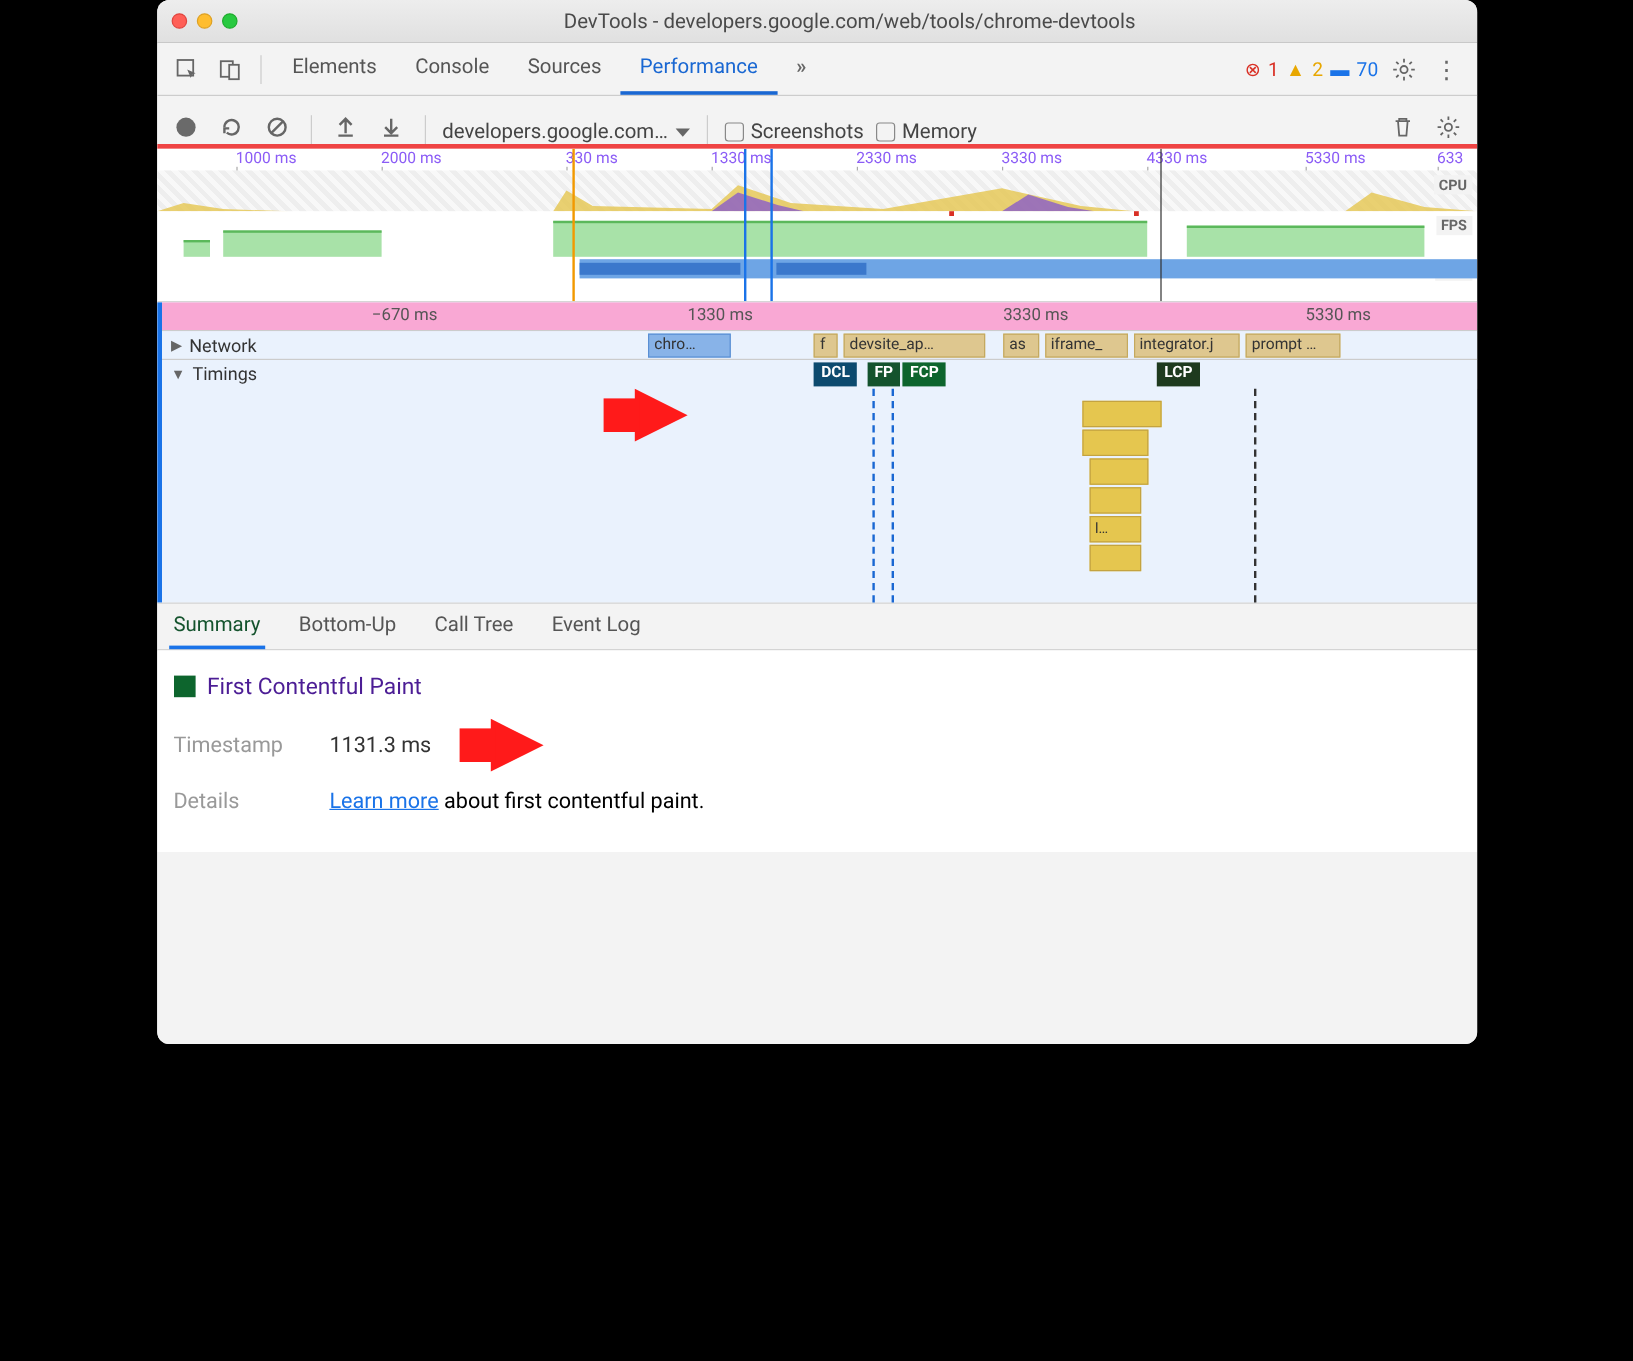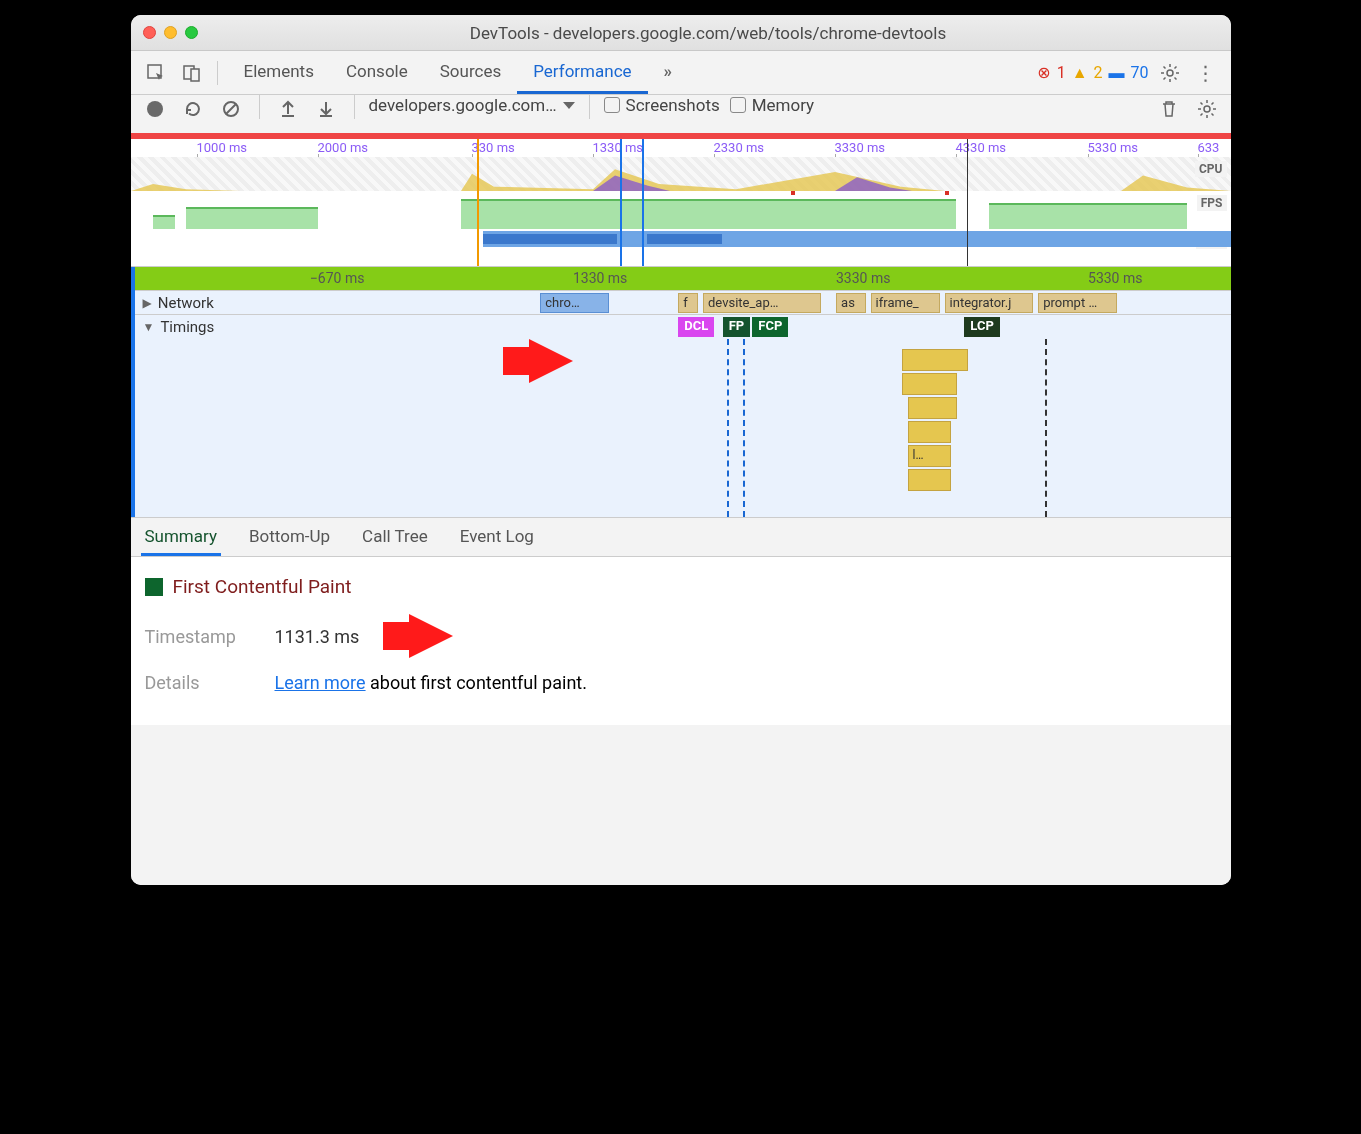--- a/index.html
+++ b/index.html
@@ -1,17 +1,17 @@
 <!DOCTYPE html>
 <html><head>
 <meta charset="utf-8">
 <style>
 * { box-sizing: border-box; margin: 0; padding: 0; }
 body { font-family: -apple-system, BlinkMacSystemFont, "Segoe UI", Roboto, sans-serif; background: #000; display: flex; justify-content: center; align-items: flex-start; padding: 0; }
-.window { width: 1100px; background: #fff; border-radius: 10px; overflow: hidden; box-shadow: 0 20px 60px rgba(0,0,0,0.5); margin: 15px; }
+.window { width: 1100px; background: #fff; border-radius: 10px; overflow: hidden; box-shadow: 0 20px 60px rgba(0,0,0,0.5); margin: 0; }
 
 
 .titlebar { height: 36px; background: linear-gradient(#ededed, #e0e0e0); display: flex; align-items: center; padding: 0 12px; border-bottom: 1px solid #c8c8c8; }
 .traffic { display: flex; gap: 8px; }
 .light { width: 13px; height: 13px; border-radius: 50%; }
 .light.red { background: #ff5f57; border: 0.5px solid #e0443e; }
 .light.yellow { background: #ffbd2e; border: 0.5px solid #dea123; }
 .light.green { background: #28c940; border: 0.5px solid #1dac2c; }
 .title { flex: 1; text-align: center; font-size: 17px; color: #4a4a4a; }
 
@@ -22,21 +22,21 @@
 .tabrow { display: flex; gap: 0; height: 100%; align-items: stretch; }
 .tab { padding: 0 16px; display: flex; align-items: center; font-size: 17px; color: #555; cursor: pointer; border-bottom: 3px solid transparent; }
 .tab.active { color: #1967d2; border-bottom-color: #1967d2; }
 .spacer { flex: 1; }
 .status-icons { display: flex; align-items: center; gap: 6px; font-size: 16px; }
 .status-icons .err { color: #d93025; }
 .status-icons .warn { color: #e8a700; }
 .status-icons .info { color: #1a73e8; }
 
 
-.toolbar { height: 44px; display: flex; align-items: flex-start; border-bottom: 6px solid #ef4444; padding: 0 10px; gap: 10px; background: #f3f3f3; }
+.toolbar { height: 44px; display: flex; align-items: flex-end; border-bottom: 4px solid #ef4444; padding: 0 10px; gap: 10px; background: #f3f3f3; }
 .toolbar .icon-btn { width: 28px; height: 28px; display: flex; align-items: center; justify-content: center; color: #666; cursor: pointer; }
 .rec-dot { width: 16px; height: 16px; border-radius: 50%; background: #6a6a6a; }
 .select { display: flex; align-items: center; font-size: 17px; color: #444; cursor: pointer; gap: 6px; }
 .triangle-down { width: 0; height: 0; border-left: 6px solid transparent; border-right: 6px solid transparent; border-top: 7px solid #666; }
 .chk { display: flex; align-items: center; gap: 6px; font-size: 17px; color: #444; }
 .chk .box { width: 16px; height: 16px; border: 1.5px solid #888; border-radius: 3px; }
 
 
 .overview { position: relative; height: 128px; border-bottom: 1px solid #ccc; background: #fff; overflow: hidden; }
 .ruler { height: 18px; position: relative; font-size: 13px; color: #8b5cf6; }
@@ -46,46 +46,46 @@
 .ov-label { position: absolute; right: 4px; top: 4px; font-size: 12px; font-weight: bold; color: #666; background: #f3f3f3; padding: 1px 4px; }
 .fps-bar { position: absolute; bottom: 0; background: #a8e2a8; border-top: 2px solid #5bb85b; }
 .cpu-area { position: absolute; bottom: 0; width: 100%; height: 26px; }
 .netbar { height: 16px; background: #6ea5e5; position: relative; }
 .netbar .seg { position: absolute; top: 3px; height: 10px; background: #3b78cc; }
 .orange-line { position: absolute; top: 0; bottom: 0; width: 2px; background: #f29900; }
 .blue-line { position: absolute; top: 0; bottom: 0; width: 2px; background: #1a73e8; }
 
 
 .flame { position: relative; height: 250px; background: #eaf2fd; border-left: 4px solid #1a73e8; }
-.flame-ruler { height: 24px; border-bottom: 1px solid #ccc; background: #84cc16; font-size: 14px; color: #555; position: relative; }
+.flame-ruler { height: 24px; border-bottom: 1px solid #ccc; background: #f9a8d4; font-size: 14px; color: #555; position: relative; }
 .flame-ruler .ftick { position: absolute; top: 3px; }
 .flame-row { height: 24px; border-bottom: 1px solid #ccc; display: flex; align-items: center; padding-left: 8px; font-size: 15px; color: #333; position: relative; background: #eaf2fd; }
 .flame-row .expander { margin-right: 6px; color: #666; font-size: 12px; }
 .flame-body { position: relative; flex: 1; height: calc(100% - 72px); }
 .net-item { position: absolute; top: 2px; height: 20px; background: #dec78f; border: 1px solid #c4a95f; font-size: 13px; color: #333; padding: 1px 4px; overflow: hidden; white-space: nowrap; }
 .net-item.blue { background: #88b3e8; border-color: #5a8fd4; }
 .timing-badge { position: absolute; top: 2px; height: 20px; color: #fff; font-size: 13px; font-weight: bold; padding: 1px 6px; }
-.timing-badge.dcl { background: #d946ef; }
+.timing-badge.dcl { background: #0c4a6e; }
 .timing-badge.fp { background: #14532d; }
 .timing-badge.fcp { background: #0d652d; }
 .timing-badge.lcp { background: #1e3a1e; }
 .dashed-line { position: absolute; top: 0; bottom: 0; width: 0; border-left: 2px dashed #1967d2; }
 .yellow-block { position: absolute; background: #e5c64f; border: 1px solid #c4a340; height: 22px; }
 .red-arrow { position: absolute; width: 0; height: 0; }
 .red-arrow.right { border-top: 22px solid transparent; border-bottom: 22px solid transparent; border-left: 44px solid #ff1a1a; }
 .red-arrow.right::after { content: ''; position: absolute; left: -70px; top: -14px; width: 30px; height: 28px; background: #ff1a1a; }
 
 
 .detail-tabs { height: 40px; display: flex; align-items: stretch; border-top: 1px solid #ccc; border-bottom: 1px solid #ccc; background: #f3f3f3; padding: 0 10px; gap: 24px; }
 .detail-tabs .dtab { display: flex; align-items: center; font-size: 17px; color: #555; cursor: pointer; border-bottom: 3px solid transparent; padding: 0 4px; }
 .detail-tabs .dtab.active { color: #14532d; border-bottom-color: #1a73e8; }
 
 
 .summary { padding: 18px 14px; background: #fff; }
-.summary-title { display: flex; align-items: center; gap: 10px; font-size: 19px; color: #7f1d1d; margin-bottom: 16px; }
+.summary-title { display: flex; align-items: center; gap: 10px; font-size: 19px; color: #4c1d95; margin-bottom: 16px; }
 .swatch { width: 18px; height: 18px; background: #0d652d; }
 .summary-row { display: flex; gap: 20px; font-size: 18px; margin-bottom: 14px; align-items: center; }
 .summary-row .label { color: #999; min-width: 110px; }
 .summary-row .value { color: #333; }
 .link { color: #1a73e8; text-decoration: underline; cursor: pointer; }
 
 
 .statusbar { height: 40px; border-top: 1px solid #ccc; background: #f3f3f3; display: flex; align-items: center; padding: 0 14px; font-size: 17px; color: #555; gap: 8px; }
 .statusbar .sublink { text-decoration: underline; cursor: pointer; }
 

